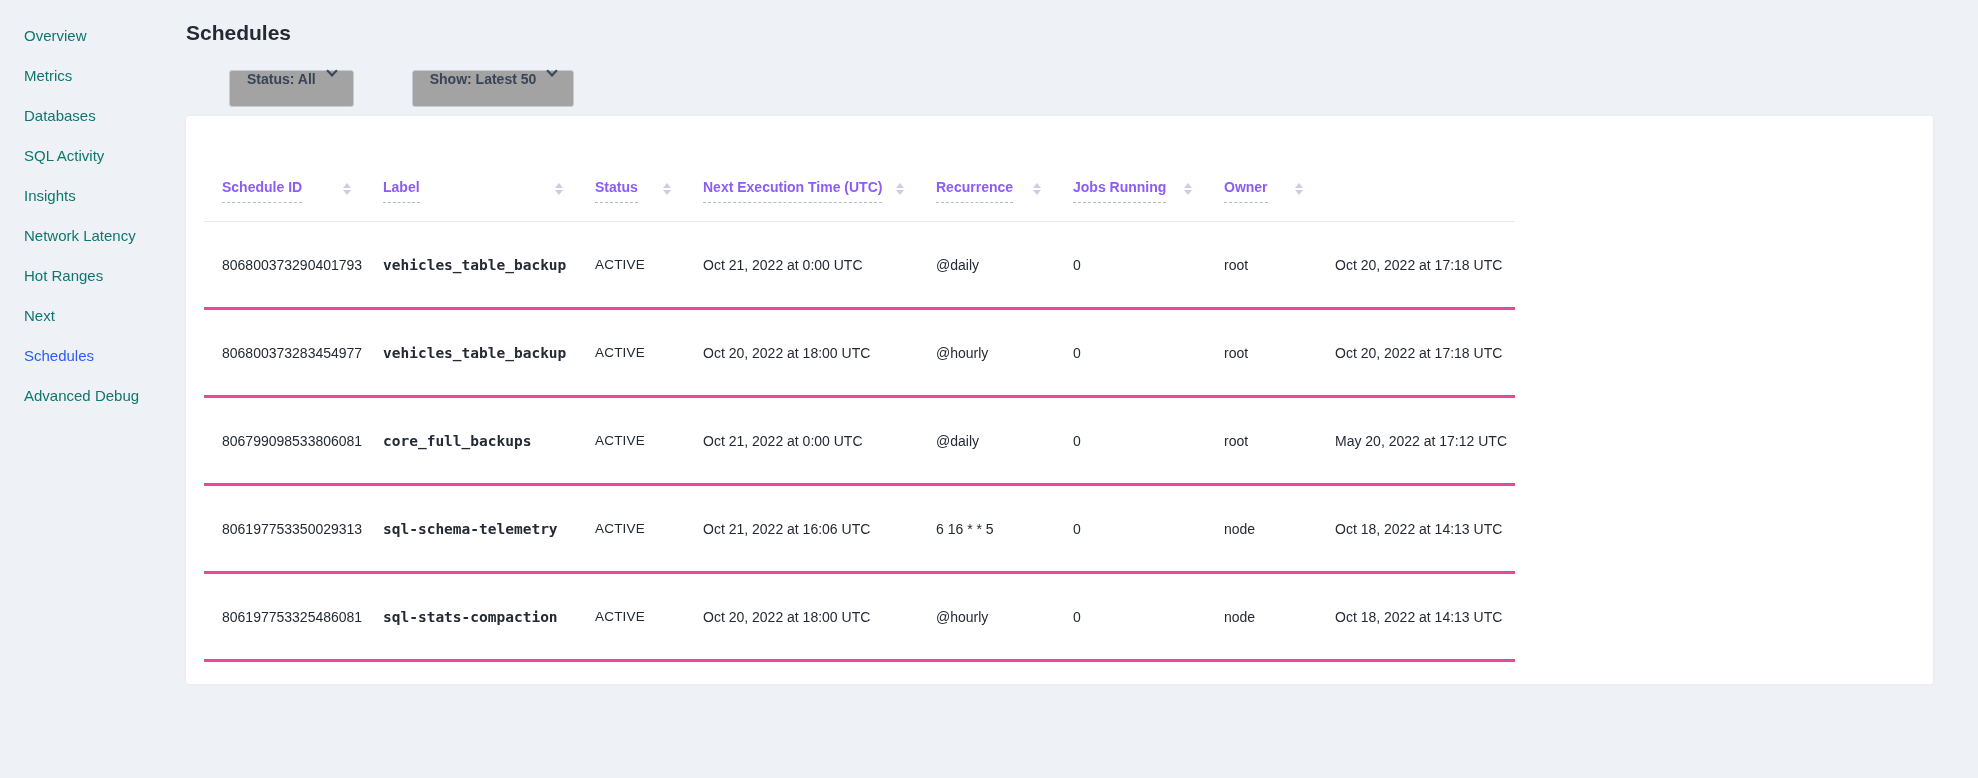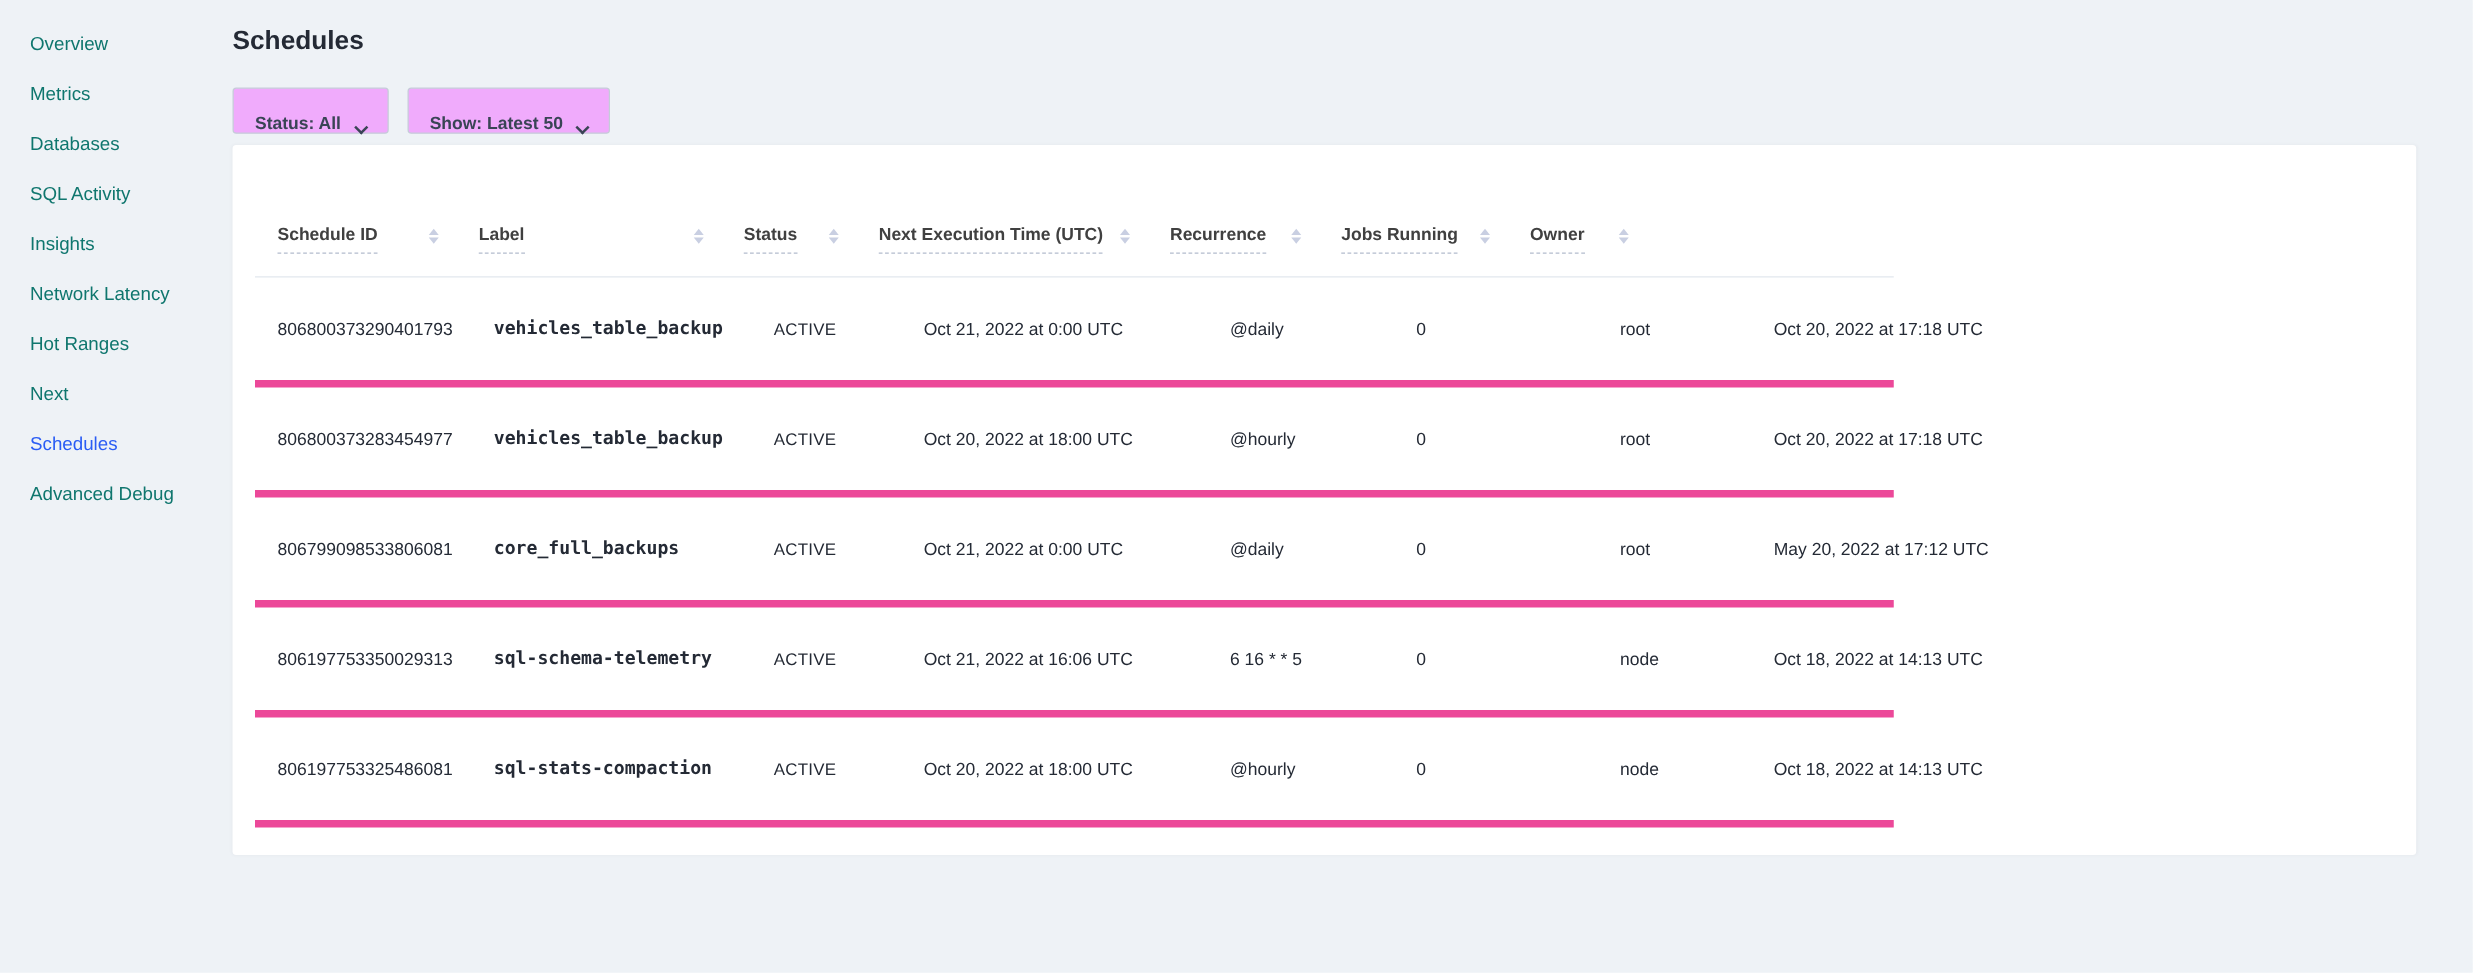--- a/index.html
+++ b/index.html
@@ -35,29 +35,30 @@
     padding-right: 45px;
   }
   h1.page-title {
     padding-top: 21px;
     font-size: 21px;
     font-weight: 700;
     color: #242a35;
   }
   .filters { display: flex; gap: 15px; margin-top: 25px; }
   .dropdown-btn {
-    display: inline-flex; align-items: flex-end;
+    display: inline-flex; align-items: flex-start;
     height: 37px; padding: 0 17px;
-    background: #f0abfc;
+    background: #a3a3a3;
     border: 1px solid #c5ccd9;
     border-radius: 3px;
     font-family: "Liberation Sans", sans-serif;
     font-size: 14px; font-weight: 700;
     color: #394455;
     cursor: pointer;
+    margin-left: 43px;
   }
   .chev {
     width: 8px; height: 8px;
     border-right: 2px solid #394455;
     border-bottom: 2px solid #394455;
     transform: rotate(45deg);
     margin-left: 12px; margin-top: -4px;
   }
   .count { margin-top: 27px; font-size: 14px; color: #394455; }
 
@@ -76,21 +77,21 @@
   }
   .thead {
     height: 106px;
     align-items: end;
     border-bottom: 1px solid #e2e7ee;
   }
   .th {
     display: flex; align-items: flex-end;
     padding: 0 14px 18px 18px;
     font-size: 14px; font-weight: 700;
-    color: #404040;
+    color: #8b5cf6;
     cursor: pointer;
     white-space: nowrap;
     justify-content: center;
   }
   .th-label {
     border-bottom: 1px dashed #b3bccd;
     padding-bottom: 7px;
   }
   .sort-icon {
     margin-left: auto;
@@ -98,23 +99,22 @@
     padding-bottom: 8px; padding-left: 10px;
   }
   .tri { width: 0; height: 0; border-left: 4px solid transparent; border-right: 4px solid transparent; }
   .tri-up   { border-bottom: 5px solid #c9cfe2; }
   .tri-down { border-top: 5px solid #c9cfe2; }
   .th.sorted-desc .tri-down { border-top-color: #2a5cf4; }
 
   .tr {
     height: 88px;
     align-items: center;
-    border-bottom: 6px solid #ec4899;
-    cursor: pointer;
-    gap: 12px;
+    border-bottom: 3px solid #ec4899;
+    cursor: pointer;
   }
   .td {
     padding-left: 18px;
     font-size: 14px;
     color: #242a35;
     white-space: nowrap;
   }
   .td.mono {
     font-family: "DejaVu Sans Mono", monospace;
     font-weight: 600;

